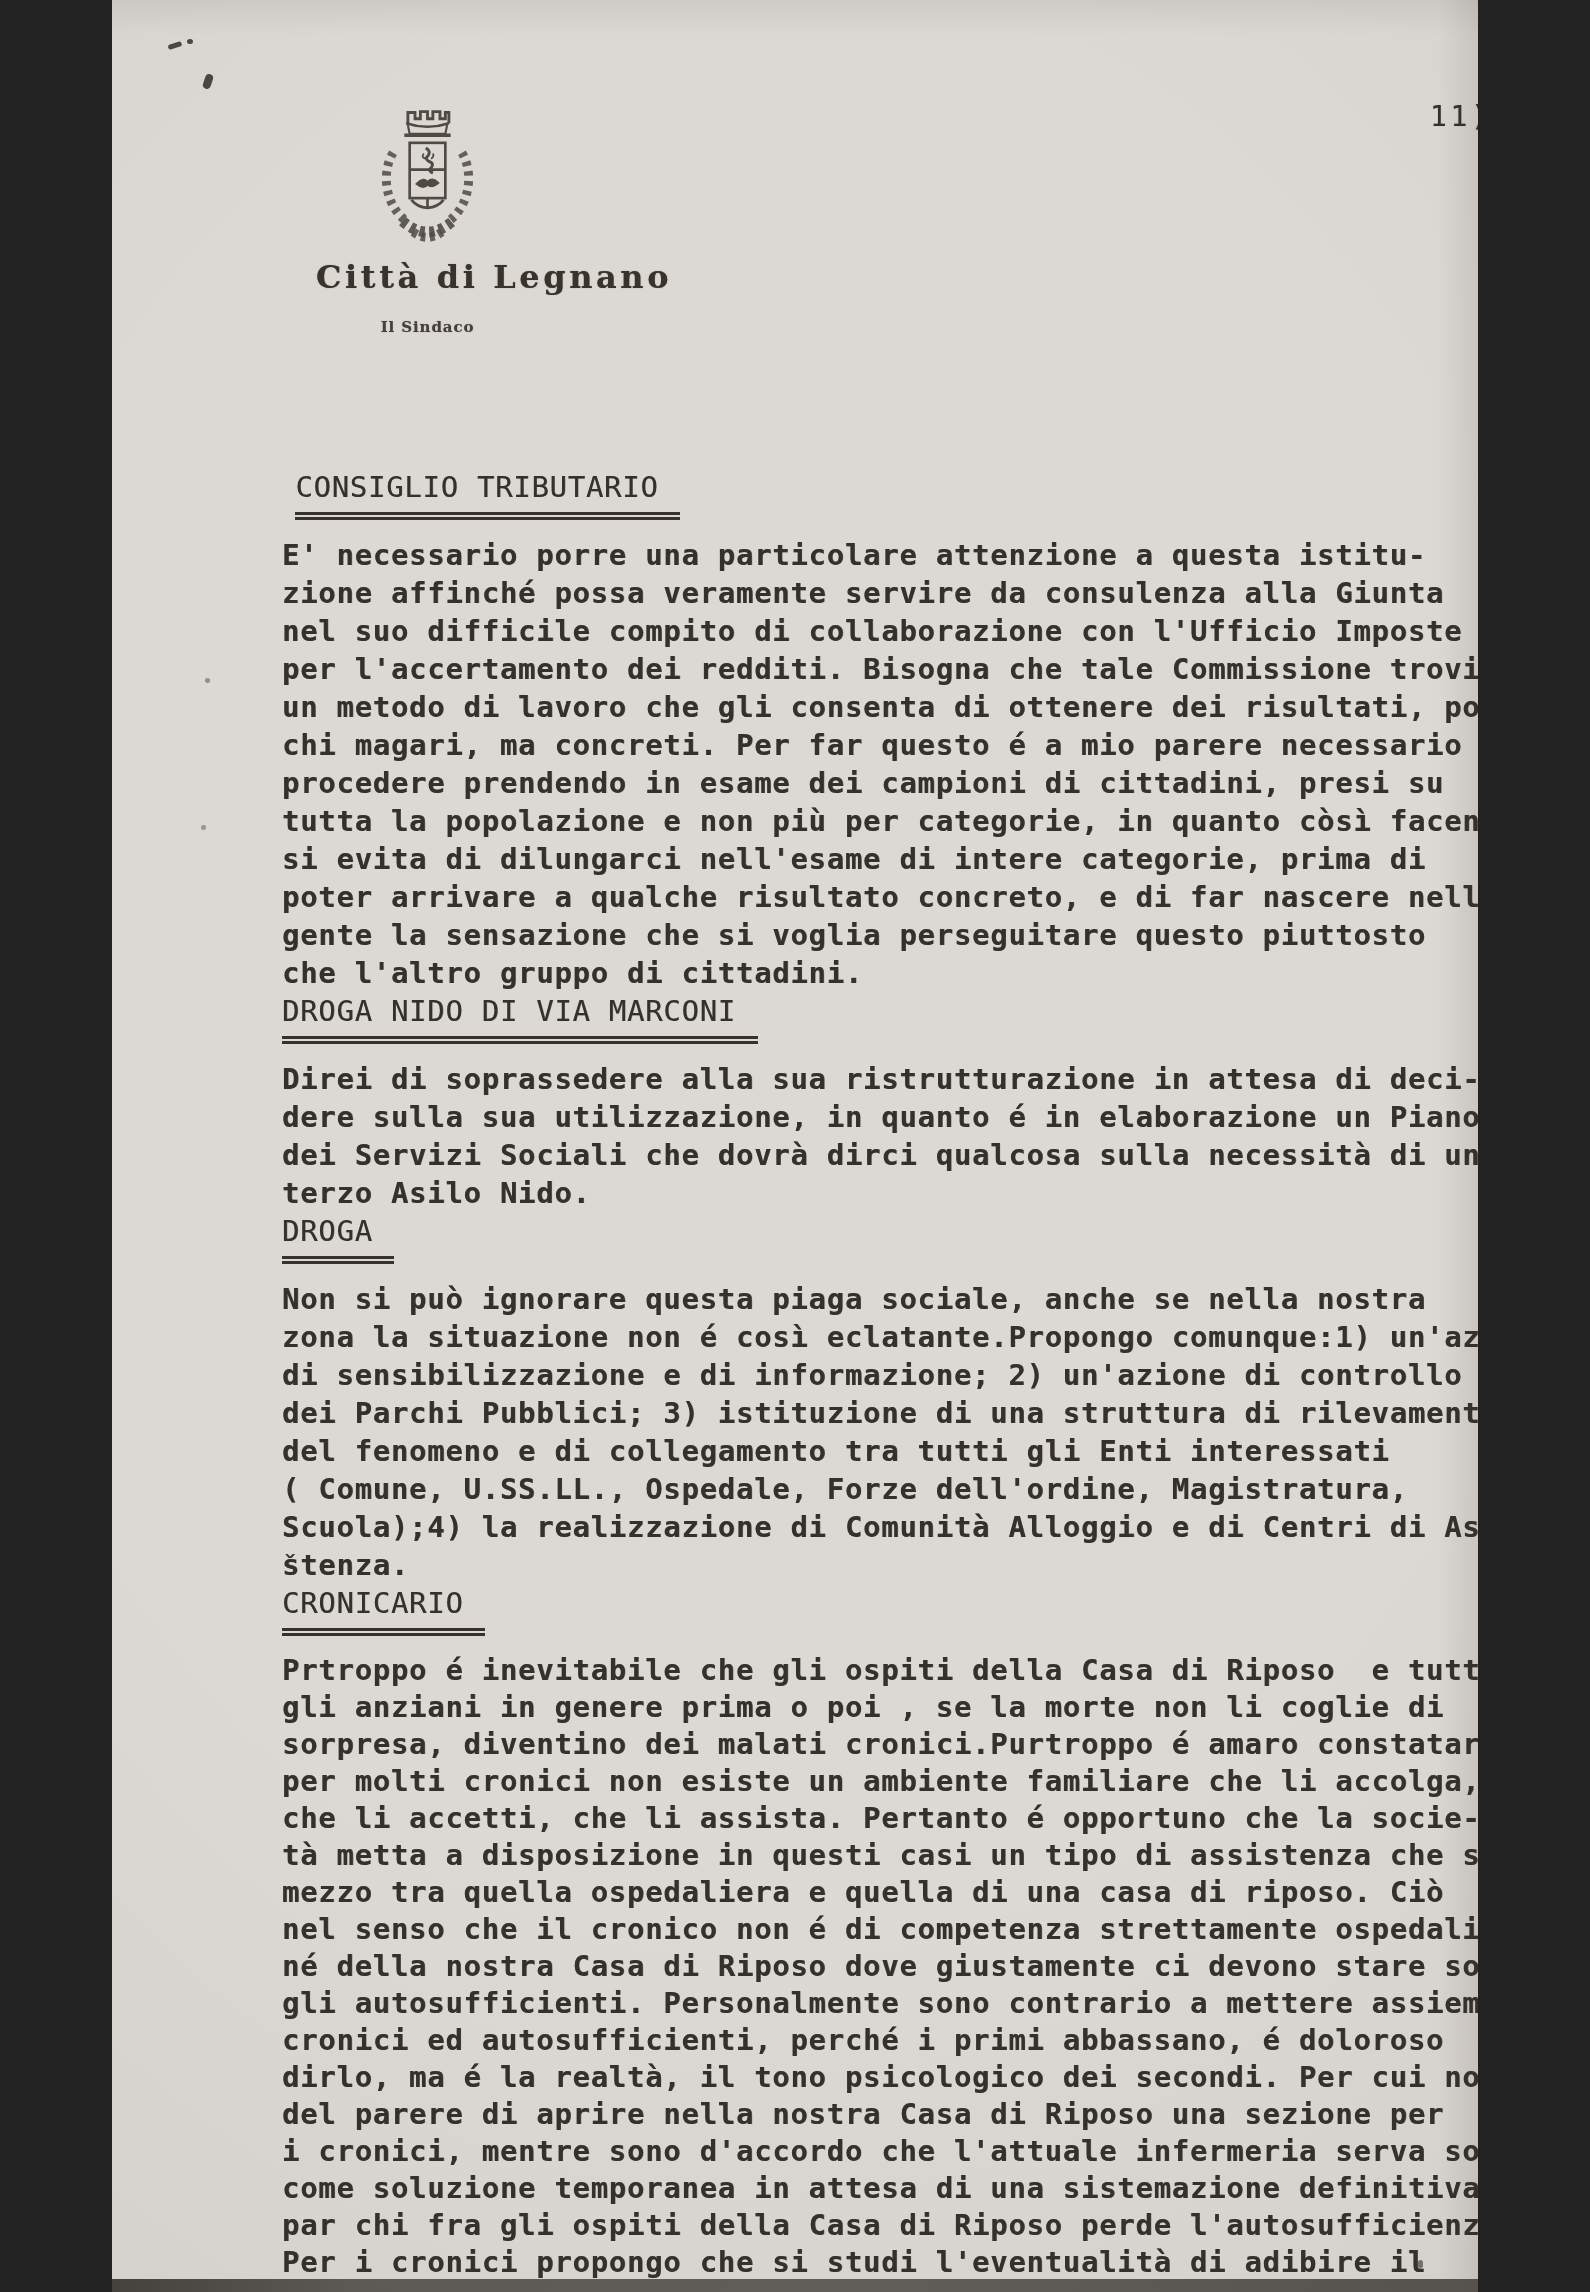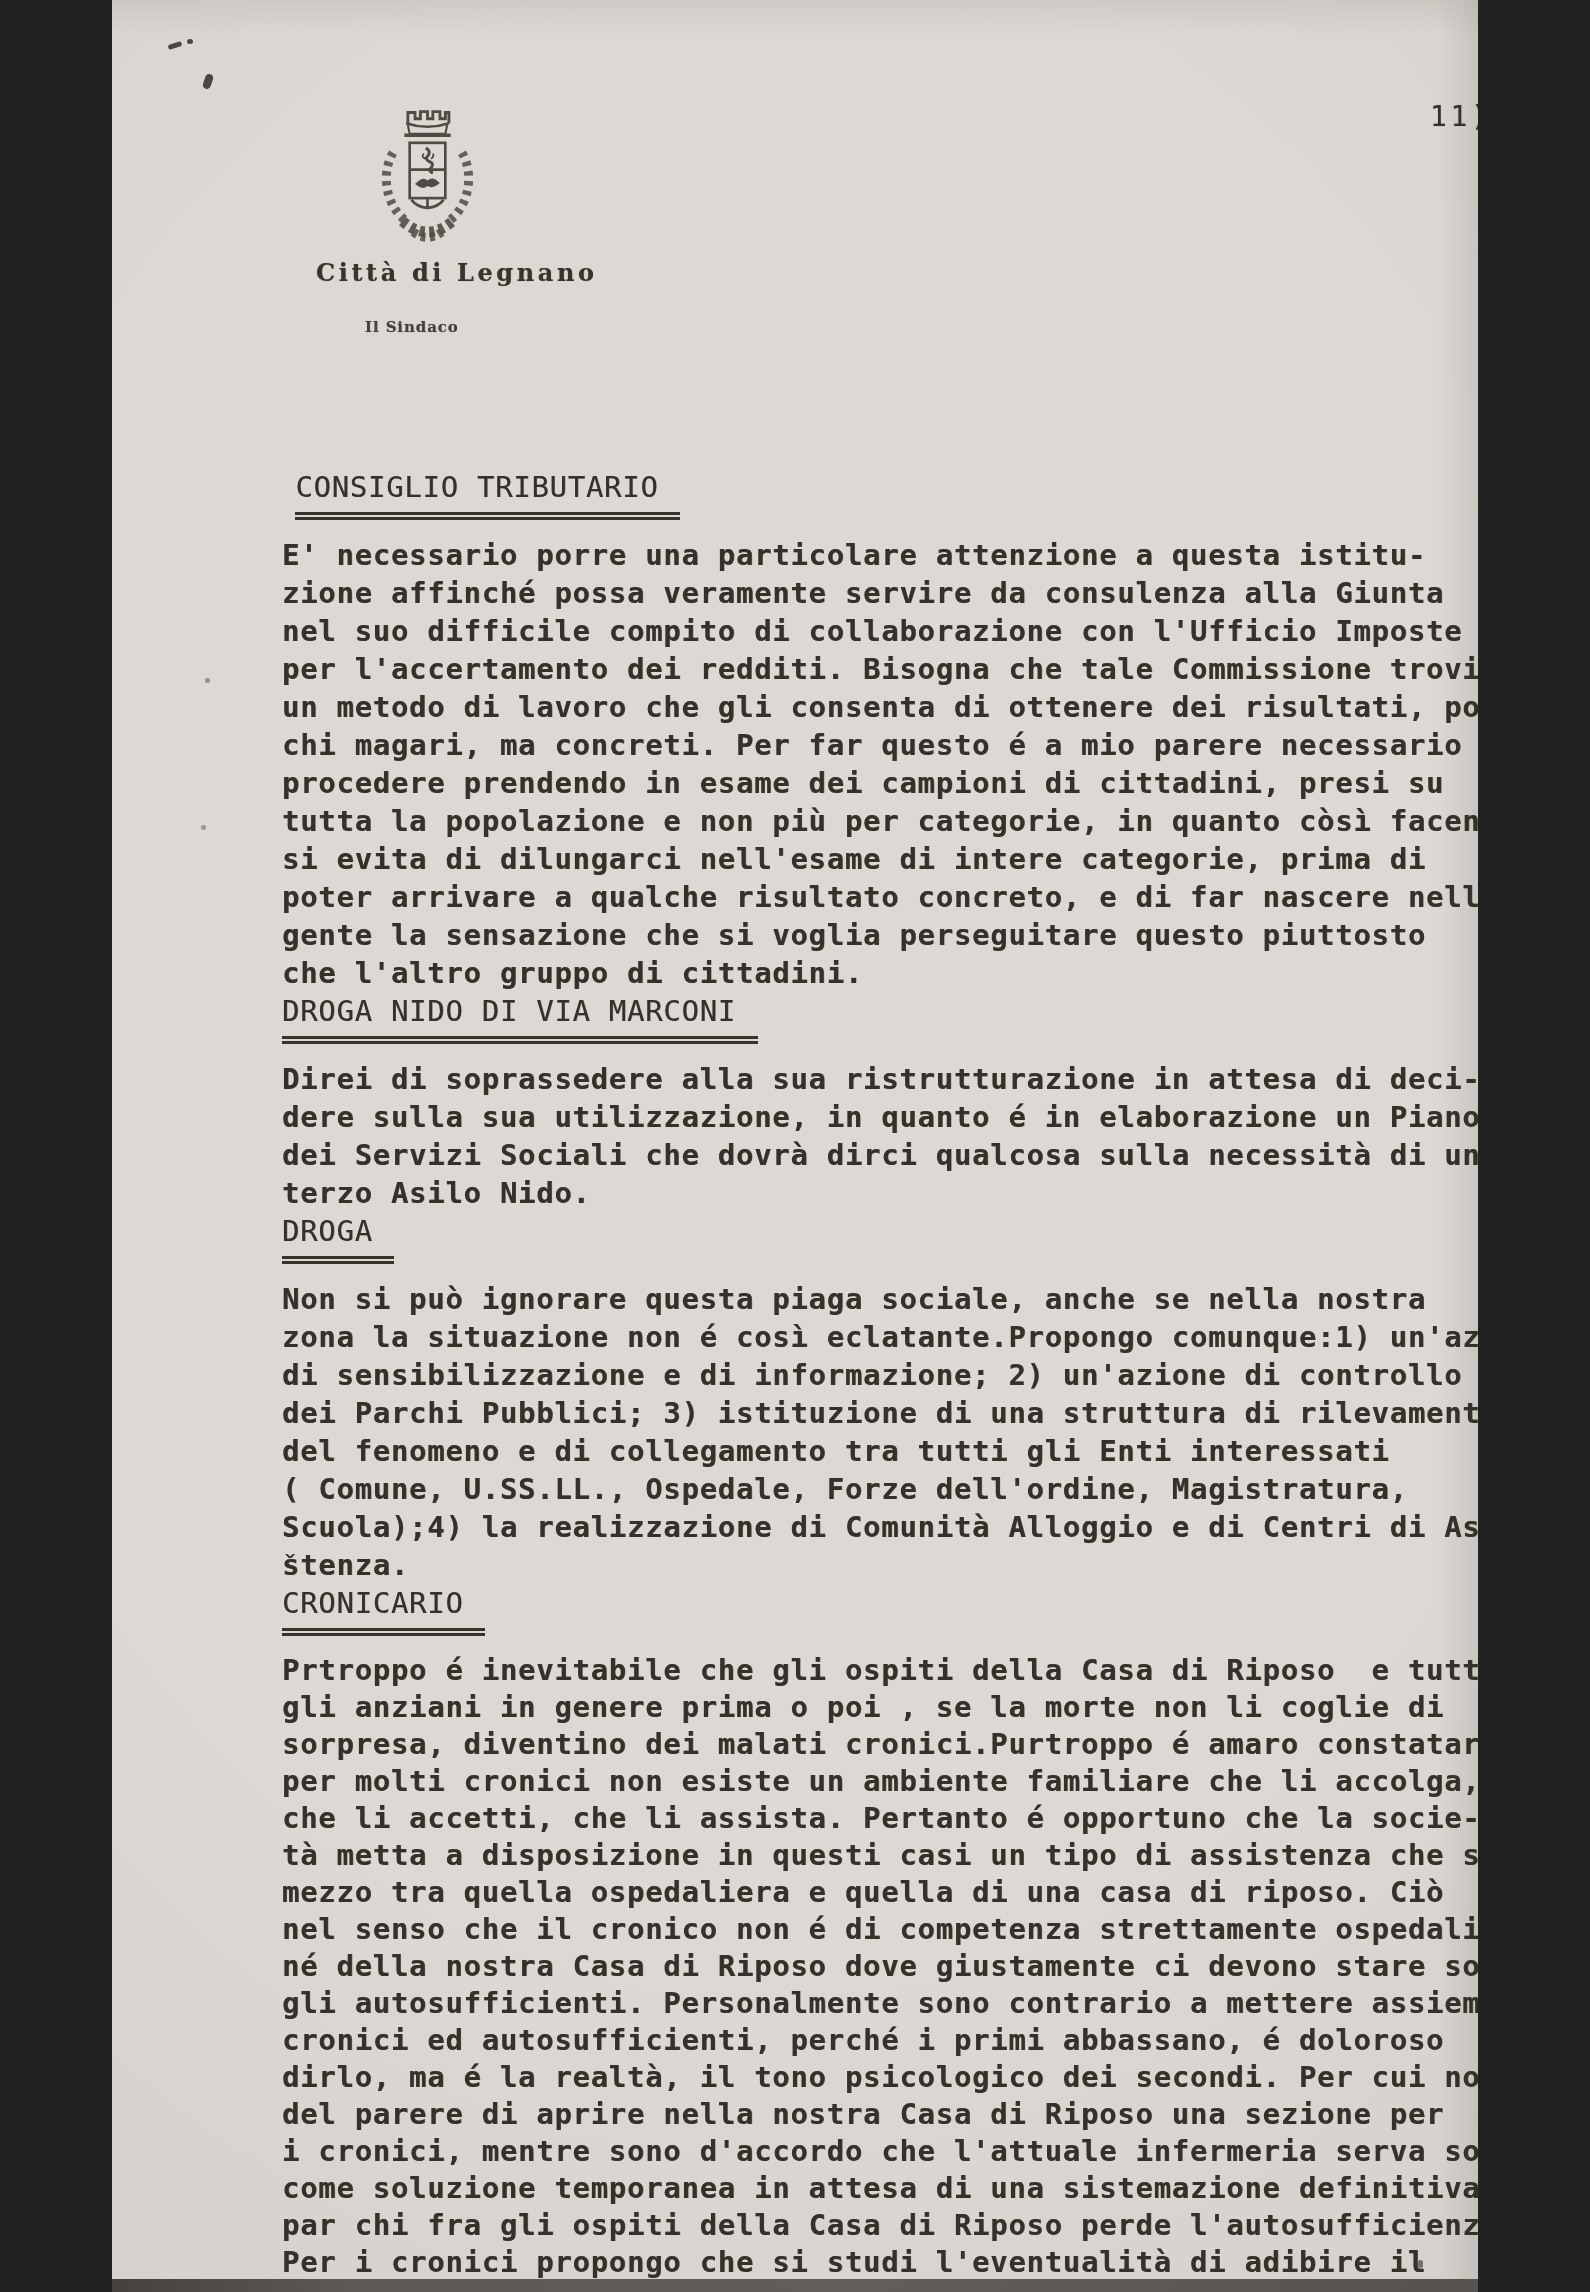--- a/index.html
+++ b/index.html
@@ -26,28 +26,28 @@
     font-size:28px;letter-spacing:3.6px;
     text-shadow:0 0 0.9px rgba(47,44,40,.45);
   }
 
   
   .letterhead{position:absolute;left:0;top:0;}
   .emblem{position:absolute;left:262px;top:107px;width:107px;height:143px;opacity:.88;}
   .city-name{
     position:absolute;left:204px;top:258px;width:224px;
     font-family:"DejaVu Serif", serif;font-weight:bold;
-    font-size:24px;letter-spacing:3.6px;text-align:center;
+    font-size:32px;letter-spacing:3.6px;text-align:center;
     color:#38342c;text-shadow:0 0 0.9px rgba(50,46,38,.6);
     white-space:nowrap;
   }
   .office-name{
     position:absolute;left:253px;top:318px;width:125px;
     font-family:"DejaVu Serif", serif;font-weight:bold;
-    font-size:15px;letter-spacing:0.9px;
+    font-size:15px;letter-spacing:0.9px;text-align:center;
     color:#45413a;text-shadow:0 0 0.9px rgba(60,56,48,.5);
     white-space:nowrap;
   }
 
   
   .content{
     position:absolute;left:170px;top:468px;width:1397px;
     font-size:29px;letter-spacing:0.7px;line-height:38px;
     text-shadow:0.4px 0.3px 0.6px rgba(44,40,34,.55);
   }

